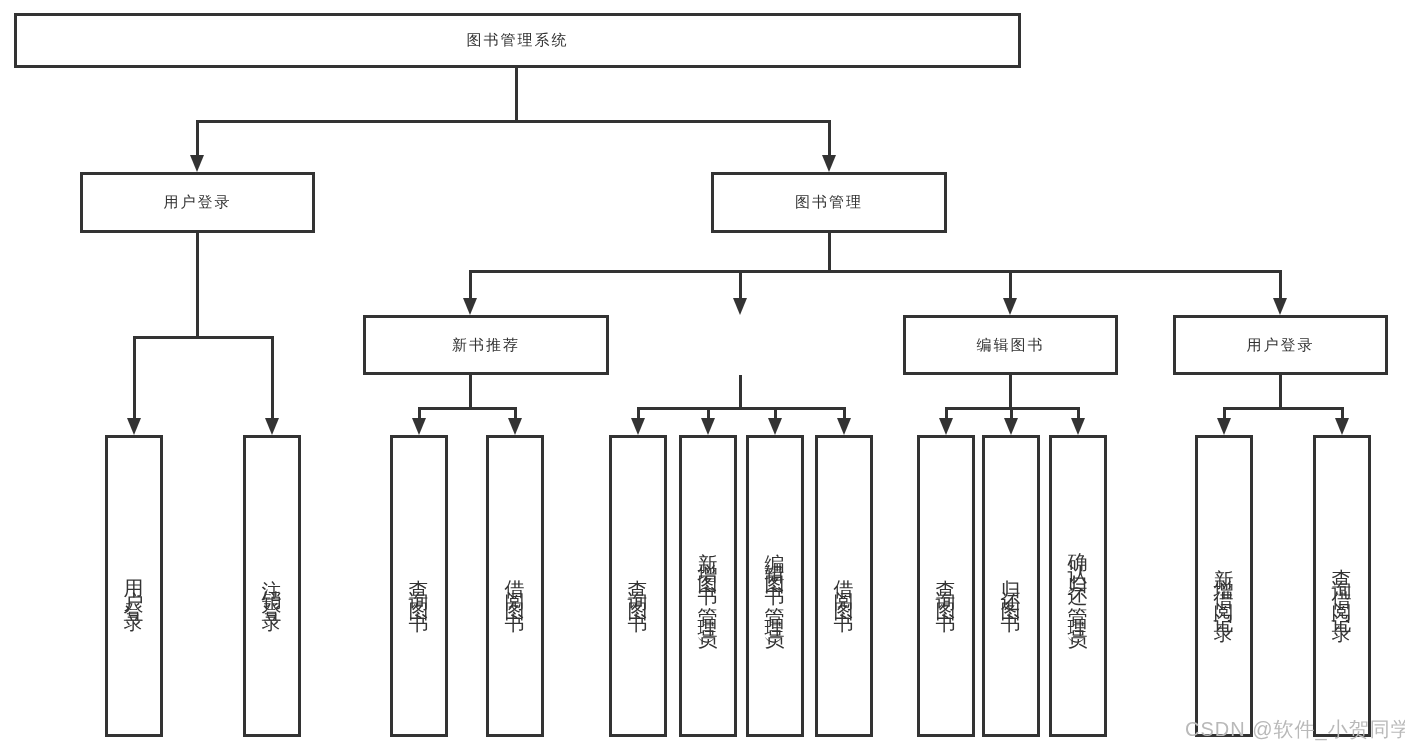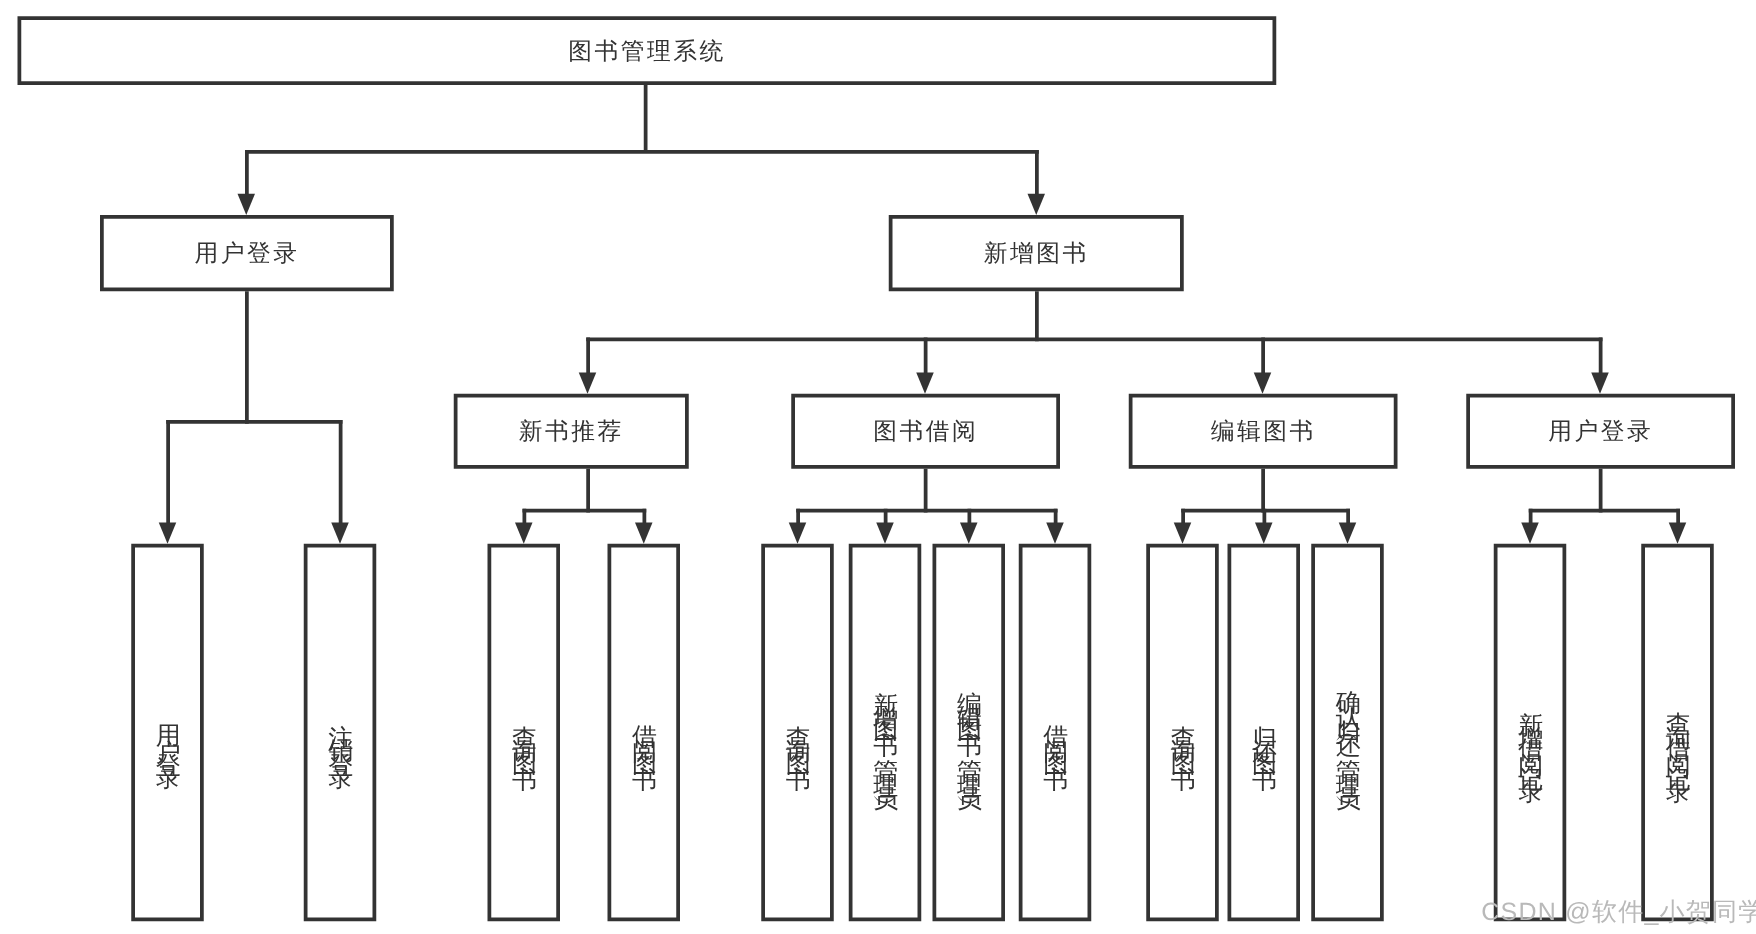--- a/index.html
+++ b/index.html
@@ -11,21 +11,21 @@
     overflow:hidden;
   }
   .box{
     position:absolute;
     border:3px solid #333333;
     background:#ffffff;
     display:flex;align-items:center;justify-content:center;
     color:#333333;
     box-sizing:border-box;
   }
-  .hlabel{font-size:19px;letter-spacing:2px;white-space:nowrap;}
+  .hlabel{font-size:15px;letter-spacing:2px;white-space:nowrap;}
   .vlabel{
     writing-mode:vertical-rl;
     text-orientation:mixed;
     font-size:20px;
     letter-spacing:11px;
     line-height:1;
     white-space:nowrap;
   }
   .vl{position:absolute;width:3px;background:#333333;}
   .hl{position:absolute;height:3px;background:#333333;}
@@ -51,28 +51,25 @@
 <div id="stage">
 
   <div class="box" style="left:14px;top:13px;width:1007px;height:55px;">
     <span class="hlabel">图书管理系统</span>
   </div>
 
   <div class="box" style="left:80px;top:172px;width:235px;height:61px;">
     <span class="hlabel">用户登录</span>
   </div>
   <div class="box" style="left:711px;top:172px;width:236px;height:61px;">
-    <span class="hlabel">新增图书</span>
+    <span class="hlabel">图书管理</span>
   </div>
 
-  <div class="box" style="left:363px;top:315px;width:188px;height:60px;">
+  <div class="box" style="left:363px;top:315px;width:246px;height:60px;">
     <span class="hlabel">新书推荐</span>
-  </div>
-  <div class="box" style="left:633px;top:315px;width:215px;height:60px;">
-    <span class="hlabel">图书借阅</span>
   </div>
   <div class="box" style="left:903px;top:315px;width:215px;height:60px;">
     <span class="hlabel">编辑图书</span>
   </div>
   <div class="box" style="left:1173px;top:315px;width:215px;height:60px;">
     <span class="hlabel">用户登录</span>
   </div>
 
   <div class="box" style="left:105px;top:435px;width:58px;height:302px;">
     <span class="vlabel">用户登录</span>

